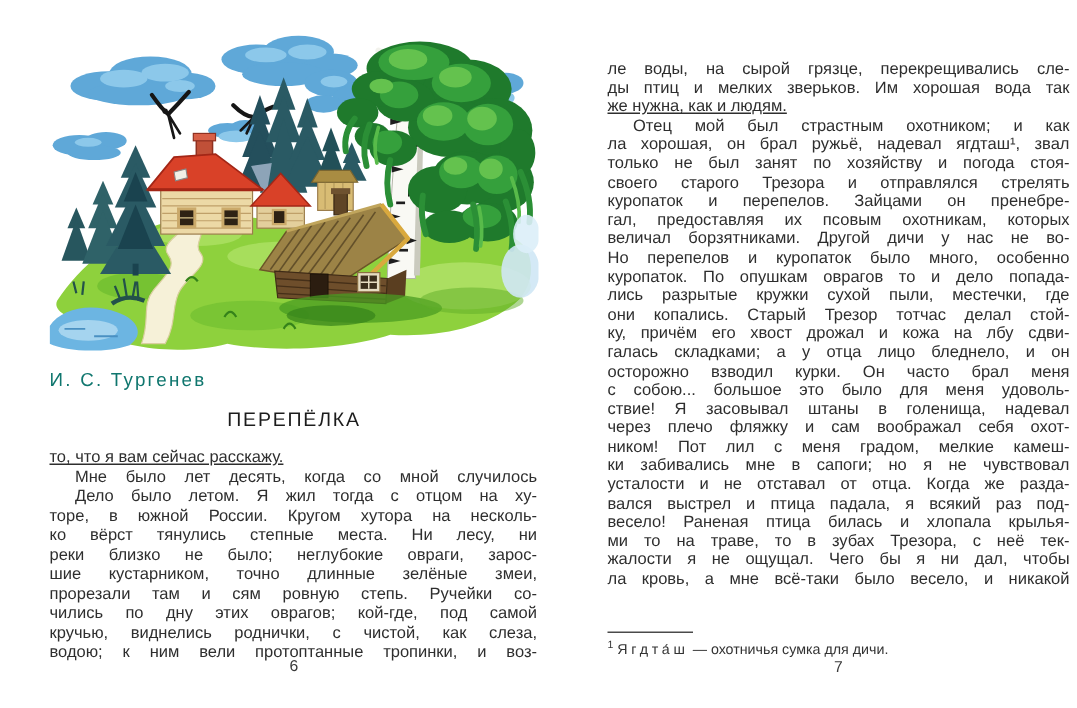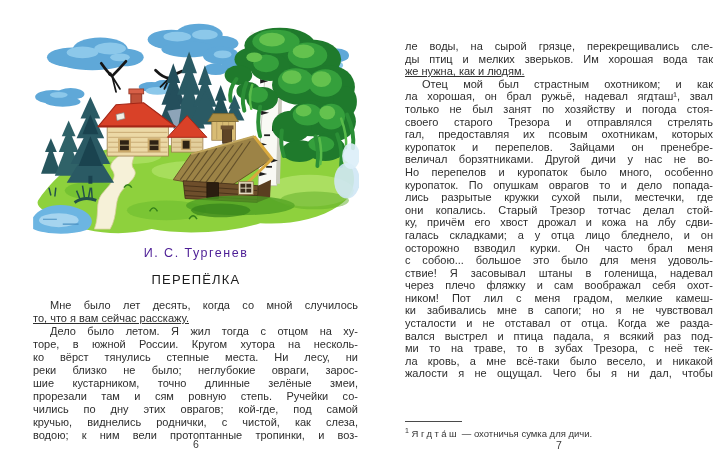--- a/index.html
+++ b/index.html
@@ -4,22 +4,22 @@
 <style>
   html,body{margin:0;padding:0;background:#fff;}
   .spread{
     position:relative;width:718px;height:472px;background:#ffffff;overflow:hidden;
     font-family:"Liberation Sans", sans-serif;color:#2e2e2e;
   }
   .page{position:absolute;}
   .page-left{left:33px;top:8px;width:326px;height:458px;}
   .page-right{left:405px;top:40px;width:308px;height:424px;}
   .illustration{position:absolute;top:0;left:0;}
-  .author{position:absolute;top:238px;left:0;width:100%;text-align:center;
-    font-size:12.5px;letter-spacing:1.5px;color:#4c1d95;}
+  .author{position:absolute;top:238px;left:0;width:100%;
+    font-size:12.5px;letter-spacing:1.5px;color:#0f766e;}
   .title{position:absolute;top:264px;left:0;width:100%;text-align:center;
     font-size:13px;font-weight:normal;letter-spacing:1.2px;color:#1c1c1c;}
   .body-text{font-size:11px;color:#2e2e2e;}
   .body-left{position:absolute;top:291px;left:0;right:1px;line-height:13px;}
   .body-right{position:absolute;top:0;left:0;right:0;line-height:12.6px;}
   .line{text-align:justify;text-align-last:justify;white-space:normal;}
   .line.end{text-align-last:left;text-decoration:underline;}
   .line.indent{text-indent:17px;}
   .pagenum{position:absolute;width:100%;text-align:center;font-size:10.5px;color:#3a3a3a;}
   .pagenum-left{top:430px;}
@@ -279,22 +279,22 @@
         <ellipse cx="285" cy="195" rx="35" ry="9" fill="#5fae27" opacity="0.5"></ellipse>
         <path d="M118,206 q4,-7 8,0 M158,214 q4,-7 8,0 M92,182 q4,-6 8,0" stroke="#35821a" stroke-width="1.5" fill="none"></path>
         <ellipse cx="318" cy="175" rx="13" ry="18" fill="#cfe7f5" opacity="0.9"></ellipse>
         <ellipse cx="322" cy="150" rx="9" ry="13" fill="#dceef8" opacity="0.9"></ellipse>
       </g>
     </svg>
 
     <div class="author">И. С. Тургенев</div>
     <div class="title">ПЕРЕПЁЛКА</div>
     <div class="body-text body-left" id="left-body">
+        <div class="line end">то, что я вам сейчас расскажу.</div>
         <div class="line indent">Мне было лет десять, когда со мной случилось</div>
-        <div class="line end">то, что я вам сейчас расскажу.</div>
         <div class="line indent">Дело было летом. Я жил тогда с отцом на ху-</div>
         <div class="line">торе, в южной России. Кругом хутора на несколь-</div>
         <div class="line">ко вёрст тянулись степные места. Ни лесу, ни</div>
         <div class="line">реки близко не было; неглубокие овраги, зарос-</div>
         <div class="line">шие кустарником, точно длинные зелёные змеи,</div>
         <div class="line">прорезали там и сям ровную степь. Ручейки со-</div>
         <div class="line">чились по дну этих оврагов; кой-где, под самой</div>
         <div class="line">кручью, виднелись роднички, с чистой, как слеза,</div>
         <div class="line">водою; к ним вели протоптанные тропинки, и воз-</div>
       </div>
@@ -303,40 +303,41 @@
 
   <div class="page page-right">
     <div class="body-text body-right" id="right-body">
         <div class="line">ле воды, на сырой грязце, перекрещивались сле-</div>
         <div class="line">ды птиц и мелких зверьков. Им хорошая вода так</div>
         <div class="line end">же нужна, как и людям.</div>
         <div class="line indent">Отец мой был страстным охотником; и как</div>
         <div class="line">ла хорошая, он брал ружьё, надевал ягдташ¹, звал</div>
         <div class="line">только не был занят по хозяйству и погода стоя-</div>
         <div class="line">своего старого Трезора и отправлялся стрелять</div>
+        <div class="line">куропаток и перепелов. Зайцами он пренебре-</div>
         <div class="line">гал, предоставляя их псовым охотникам, которых</div>
-        <div class="line">куропаток и перепелов. Зайцами он пренебре-</div>
         <div class="line">величал борзятниками. Другой дичи у нас не во-</div>
         <div class="line">Но перепелов и куропаток было много, особенно</div>
         <div class="line">куропаток. По опушкам оврагов то и дело попада-</div>
         <div class="line">лись разрытые кружки сухой пыли, местечки, где</div>
         <div class="line">они копались. Старый Трезор тотчас делал стой-</div>
         <div class="line">ку, причём его хвост дрожал и кожа на лбу сдви-</div>
         <div class="line">галась складками; а у отца лицо бледнело, и он</div>
         <div class="line">осторожно взводил курки. Он часто брал меня</div>
         <div class="line">с собою... большое это было для меня удоволь-</div>
         <div class="line">ствие! Я засовывал штаны в голенища, надевал</div>
         <div class="line">через плечо фляжку и сам воображал себя охот-</div>
         <div class="line">ником! Пот лил с меня градом, мелкие камеш-</div>
         <div class="line">ки забивались мне в сапоги; но я не чувствовал</div>
         <div class="line">усталости и не отставал от отца. Когда же разда-</div>
         <div class="line">вался выстрел и птица падала, я всякий раз под-</div>
+        <div class="line">весело! Раненая птица билась и хлопала крылья-</div>
         <div class="line">ми то на траве, то в зубах Трезора, с неё тек-</div>
+        <div class="line">жалости я не ощущал. Чего бы я ни дал, чтобы</div>
         <div class="line">ла кровь, а мне всё-таки было весело, и никакой</div>
-        <div class="line">жалости я не ощущал. Чего бы я ни дал, чтобы</div>
       </div>
     <div class="footnote">
       <div class="footnote-rule"></div>
       <div class="footnote-text"><sup>1</sup> <span class="fn-term">Ягдта́ш</span> <span>— охотничья сумка для дичи.</span></div>
     </div>
     <div class="pagenum pagenum-right">7</div>
   </div>
 
 </div>
 

